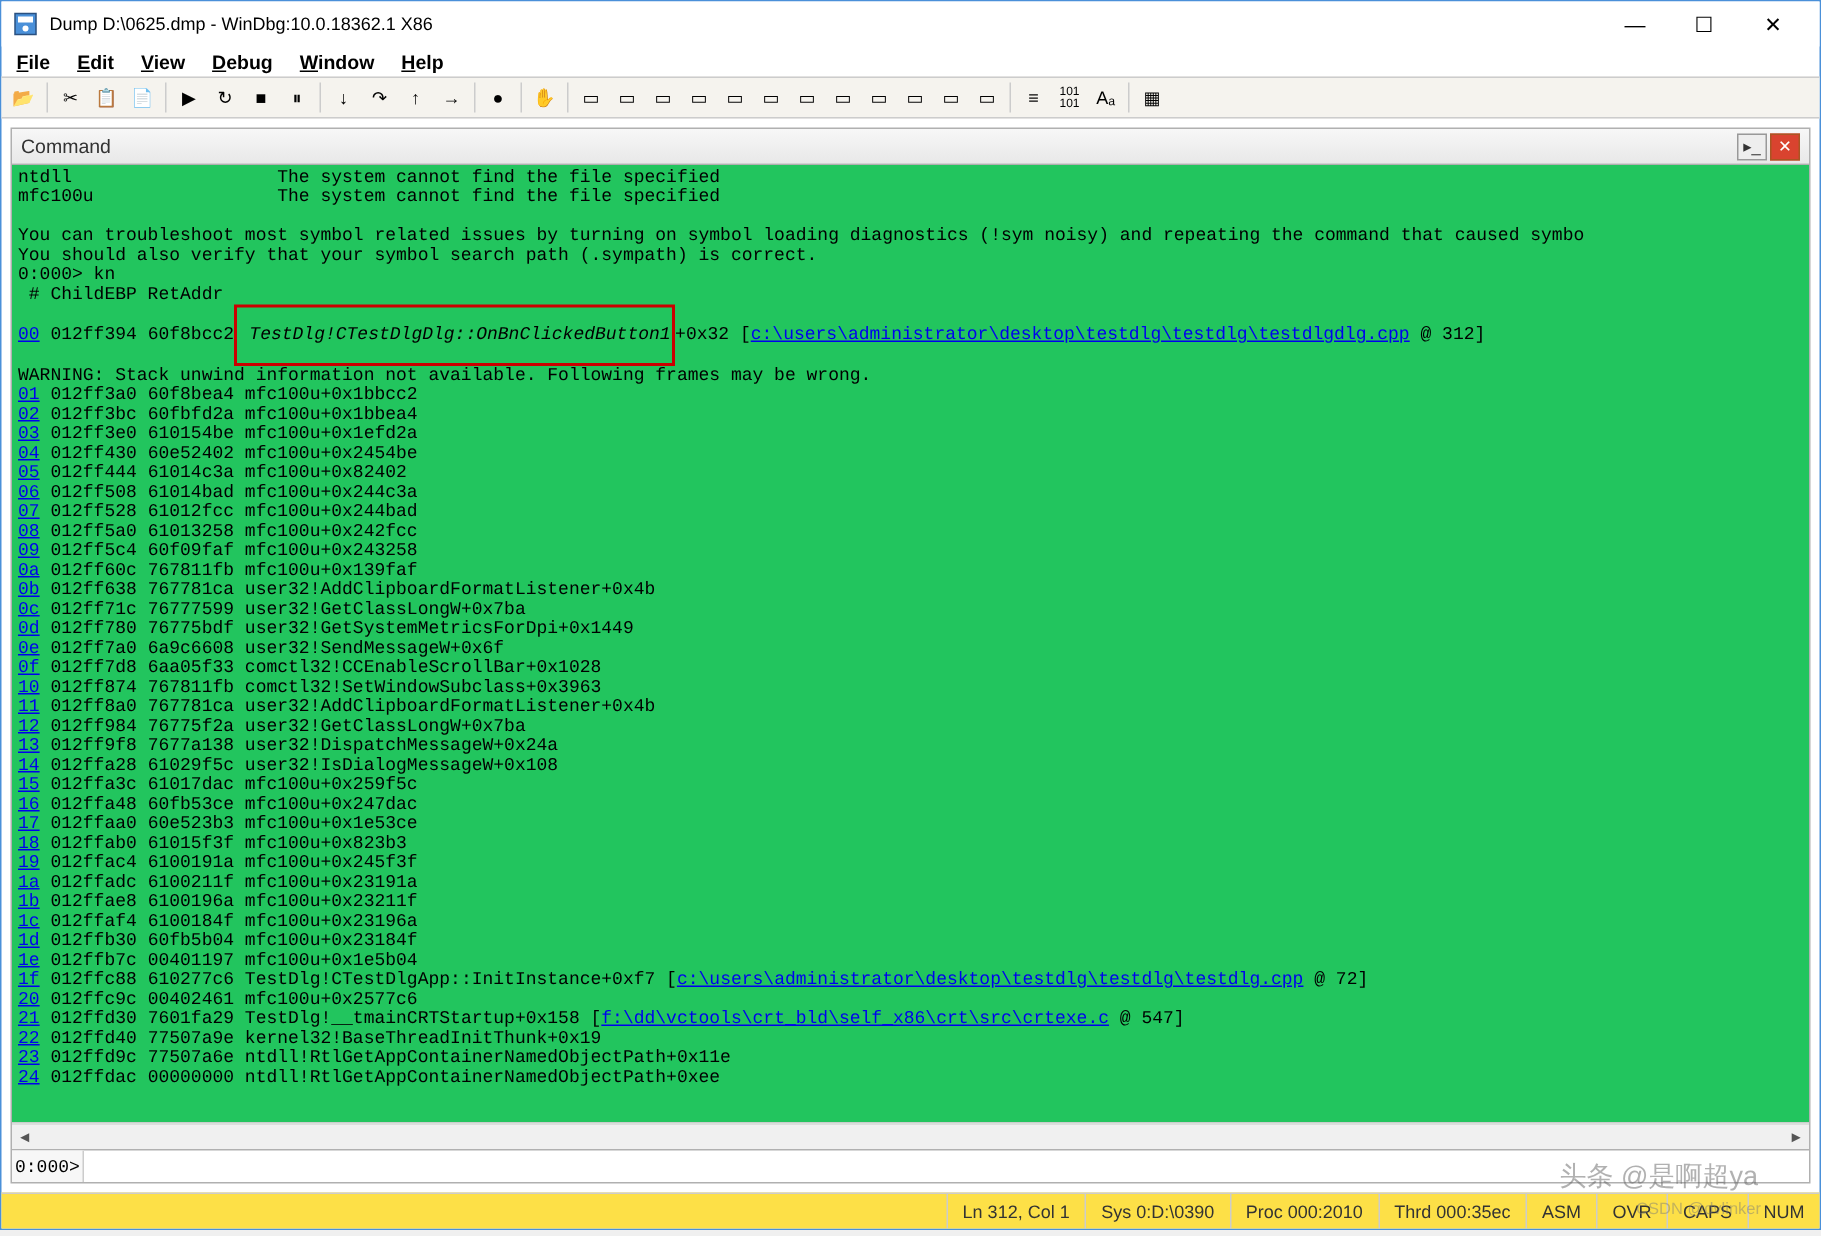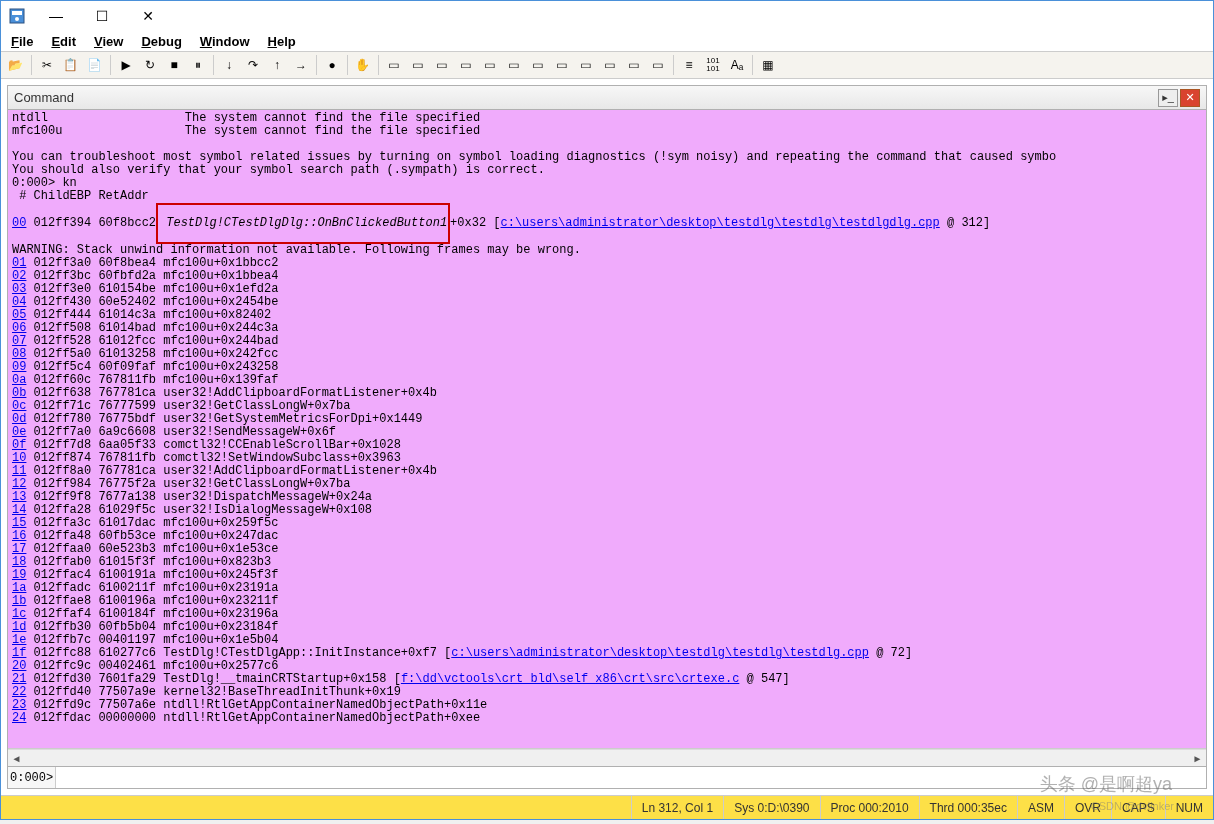--- a/index.html
+++ b/index.html
@@ -13,21 +13,21 @@
 .menubar { height: 20px; display: flex; align-items: center; padding: 0 10px; gap: 18px; font-size: 13px; color: #000; font-weight: bold; }
 .menubar span u { text-decoration: underline; }
 .toolbar { height: 28px; background: #f5f3ee; border-top: 1px solid #ccc; border-bottom: 1px solid #ccc; display: flex; align-items: center; padding: 0 4px; gap: 2px; }
 .tb-btn { width: 22px; height: 22px; display: flex; align-items: center; justify-content: center; font-size: 12px; border: 1px solid transparent; }
 .tb-sep { width: 1px; height: 20px; background: #ccc; margin: 0 2px; }
 .command-panel { margin: 6px; border: 1px solid #b0b0b0; display: flex; flex-direction: column; flex: 1; min-height: 0; position: relative; }
 .cmd-header { height: 24px; background: linear-gradient(#f7f7f7,#e8e8e8); border-bottom: 1px solid #b0b0b0; display: flex; align-items: center; padding: 0 6px; font-size: 13px; color: #333; }
 .cmd-header .spacer { flex: 1; }
 .cmd-header .hbtn { width: 20px; height: 18px; margin-left: 2px; display:flex;align-items:center;justify-content:center; border:1px solid #999; background:#eee; font-size:11px;}
 .cmd-header .hbtn.close { background:#d9432f; color:#fff; border-color:#a52; }
-.output { flex: 1; background: #f0abfc; overflow: auto; padding: 2px 4px; font-family: "Courier New", monospace; font-size: 12px; line-height: 13px; white-space: pre; color: #000; border-bottom:1px solid #ccc;}
+.output { flex: 1; background: #22c55e; overflow: auto; padding: 2px 4px; font-family: "Courier New", monospace; font-size: 12px; line-height: 13px; white-space: pre; color: #000; border-bottom:1px solid #ccc;}
 .output a { color: #0000ee; text-decoration: underline; }
 .highlight-box { border: 2px solid #cc0000; padding: 12px 1px; display: inline-block; font-style: italic; }
 .scrollbar-h { height: 17px; background: #f0f0f0; border-top: 1px solid #ddd; display:flex; }
 .scrollbar-h .arrow { width:17px; display:flex;align-items:center;justify-content:center;font-size:10px;color:#555;}
 .scrollbar-h .track { flex:1; }
 .command-input { height: 22px; border-top: 1px solid #b0b0b0; display: flex; align-items: center; background: #fff; gap: 40px; }
 .command-input .prompt { font-family: "Courier New", monospace; font-size: 12px; padding: 0 2px; border-right: 1px solid #ccc; background:#f7f7f7; height:100%; display:flex; align-items:center;}
 .command-input input { flex: 1; border: none; outline: none; font-family: "Courier New", monospace; font-size: 12px; padding: 0 4px; }
 .statusbar { height: 24px; background: #fde047; border-top: 1px solid #ccc; display: flex; align-items: center; font-size: 12px; color: #333; }
 .statusbar .cell { padding: 0 10px; border-left: 1px solid #ccc; height: 100%; display: flex; align-items: center; }
@@ -40,20 +40,21 @@
 
 <div class="window">
   <div class="titlebar">
     <span class="icon">
       <svg width="16" height="16">
           <rect x="1" y="1" width="14" height="14" fill="#4a90d9" stroke="#2a5080"></rect>
           <rect x="3" y="3" width="10" height="4" fill="#fff"></rect>
           <circle cx="8" cy="11" r="2" fill="#fff"></circle>
         </svg>
     </span>
+    <span class="title">Dump D:\0625.dmp - WinDbg:10.0.18362.1 X86</span>
     <div class="win-controls">
       <div class="win-btn">—</div>
       <div class="win-btn">☐</div>
       <div class="win-btn close">✕</div>
     </div>
   </div>
 
   <div class="menubar">
     <span><u>F</u>ile</span>
     <span><u>E</u>dit</span>

